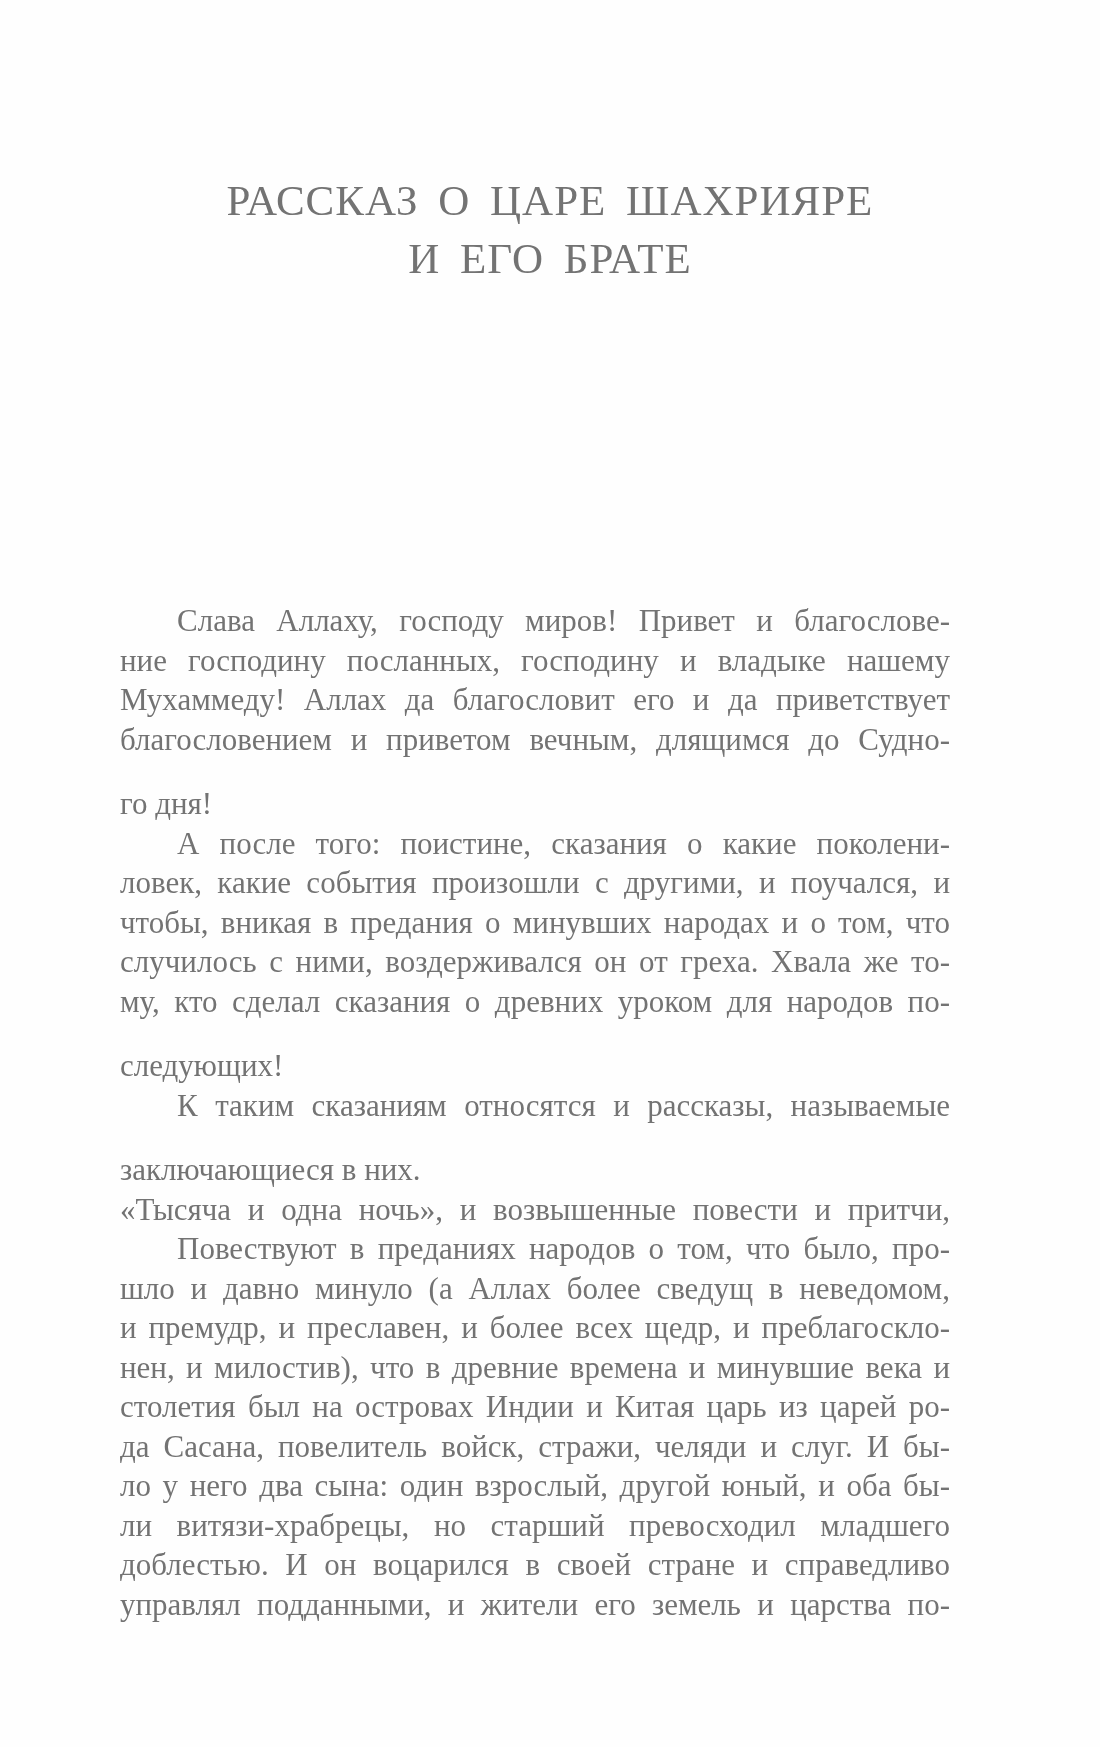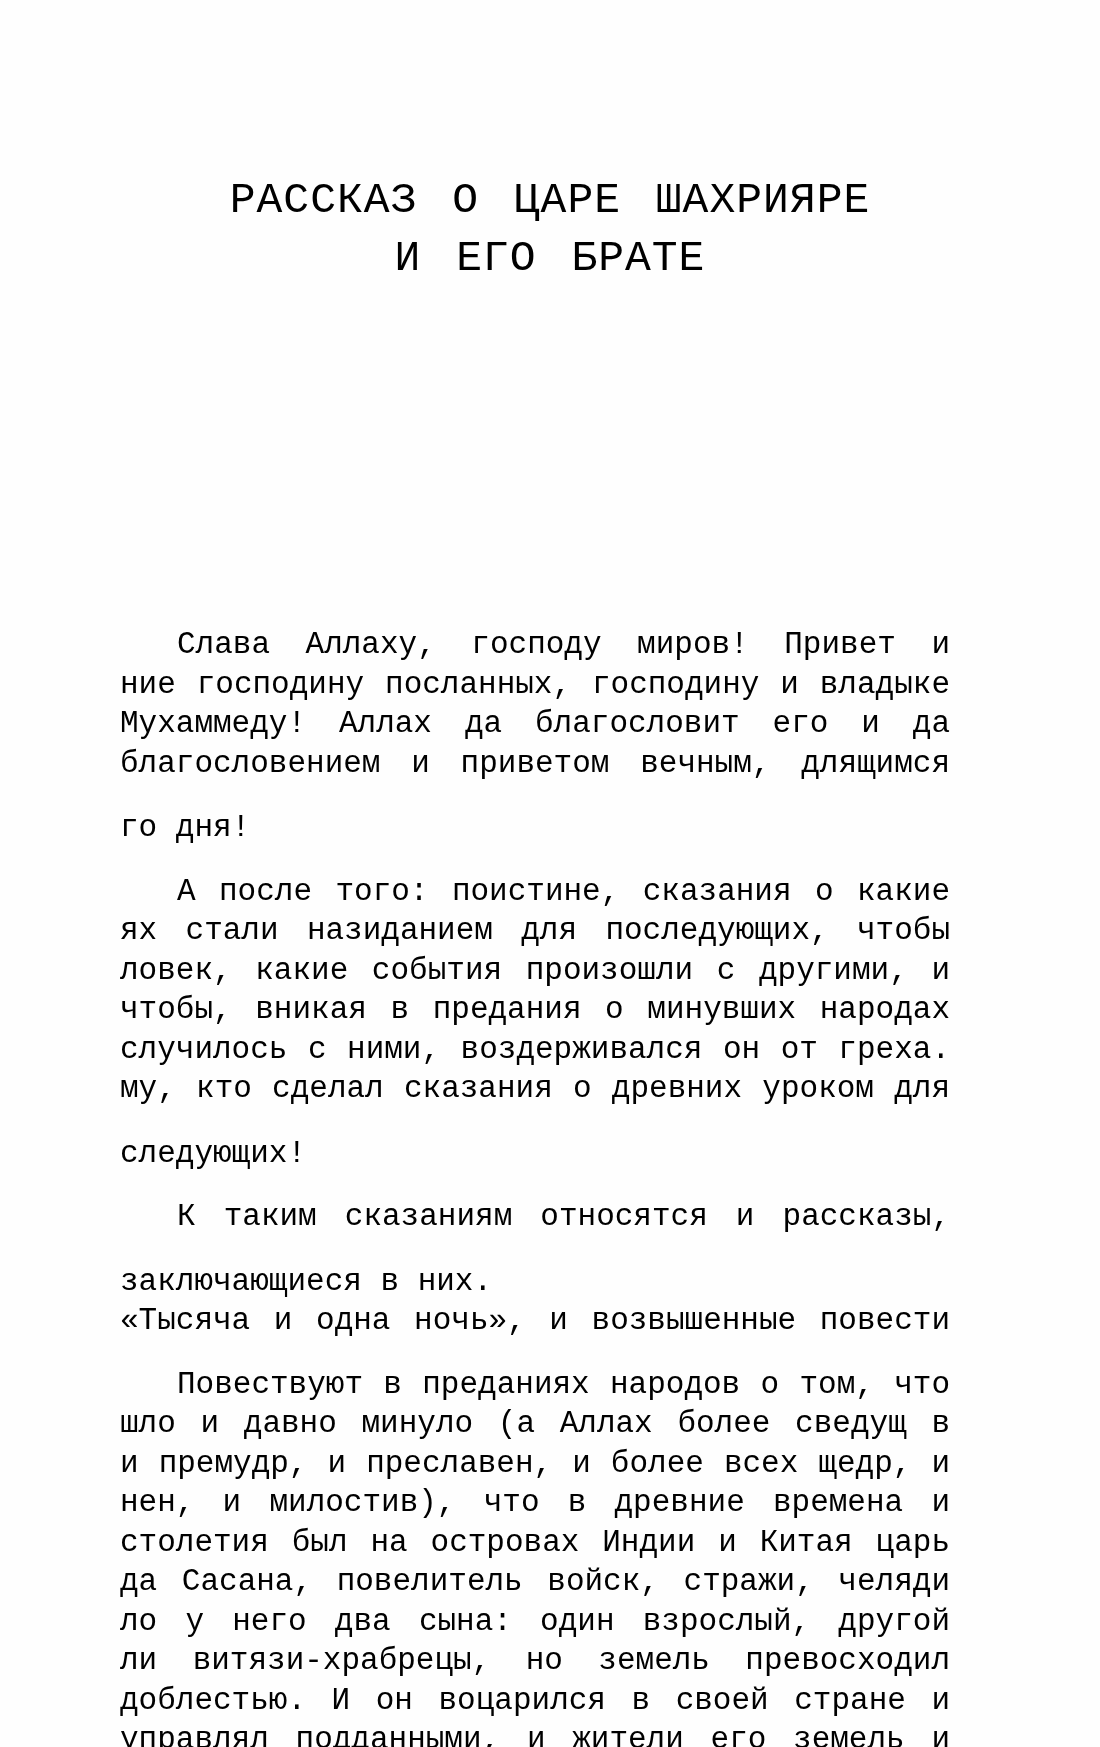--- a/index.html
+++ b/index.html
@@ -5,22 +5,22 @@
   html, body {
     margin: 0;
     padding: 0;
     background: #ffffff;
   }
   .page {
     position: relative;
     width: 1100px;
     height: 1747px;
     background: #fefefe;
-    color: #000000;
-    font-family: Liberation Mono, monospace;
+    color: #737373;
+    font-family: Liberation Serif, serif;
     overflow: hidden;
   }
   .chapter-title {
     position: absolute;
     top: 172px;
     left: 0;
     width: 100%;
     margin: 0;
     text-align: center;
     font-size: 43px;
@@ -41,21 +41,20 @@
   }
   .line {
     height: 39.5px;
     line-height: 39.5px;
     text-align: justify;
     text-align-last: justify;
     overflow: hidden;
   }
   .line.indent {
     text-indent: 57px;
-    margin-top: 24px;
   }
   .line.last {
     text-align-last: left;
     margin-top: 25px;
   }
 </style>
 </head>
 <body>
 
 <div class="page">
@@ -64,33 +63,32 @@
     <span class="title-line">И ЕГО БРАТЕ</span>
   </h1>
 
   <div class="body-text">
       <div class="line indent">Слава Аллаху, господу миров! Привет и благослове-</div>
       <div class="line">ние господину посланных, господину и владыке нашему</div>
       <div class="line">Мухаммеду! Аллах да благословит его и да приветствует</div>
       <div class="line">благословением и приветом вечным, длящимся до Судно-</div>
       <div class="line last">го дня!</div>
       <div class="line indent">А после того: поистине, сказания о какие поколени-</div>
-      <div class="line">ях стали назиданием для последующих, чтобы видел че-</div>
       <div class="line">ловек, какие события произошли с другими, и поучался, и</div>
       <div class="line">чтобы, вникая в предания о минувших народах и о том, что</div>
       <div class="line">случилось с ними, воздерживался он от греха. Хвала же то-</div>
       <div class="line">му, кто сделал сказания о древних уроком для народов по-</div>
       <div class="line last">следующих!</div>
       <div class="line indent">К таким сказаниям относятся и рассказы, называемые</div>
       <div class="line last">заключающиеся в них.</div>
       <div class="line">«Тысяча и одна ночь», и возвышенные повести и притчи,</div>
       <div class="line indent">Повествуют в преданиях народов о том, что было, про-</div>
       <div class="line">шло и давно минуло (а Аллах более сведущ в неведомом,</div>
       <div class="line">и премудр, и преславен, и более всех щедр, и преблагоскло-</div>
       <div class="line">нен, и милостив), что в древние времена и минувшие века и</div>
       <div class="line">столетия был на островах Индии и Китая царь из царей ро-</div>
       <div class="line">да Сасана, повелитель войск, стражи, челяди и слуг. И бы-</div>
       <div class="line">ло у него два сына: один взрослый, другой юный, и оба бы-</div>
-      <div class="line">ли витязи-храбрецы, но земель превосходил младшего</div>
+      <div class="line">ли витязи-храбрецы, но старший превосходил младшего</div>
       <div class="line">доблестью. И он воцарился в своей стране и справедливо</div>
       <div class="line">управлял подданными, и жители его земель и царства по-</div>
     </div>
 </div>
 
 </body></html>

